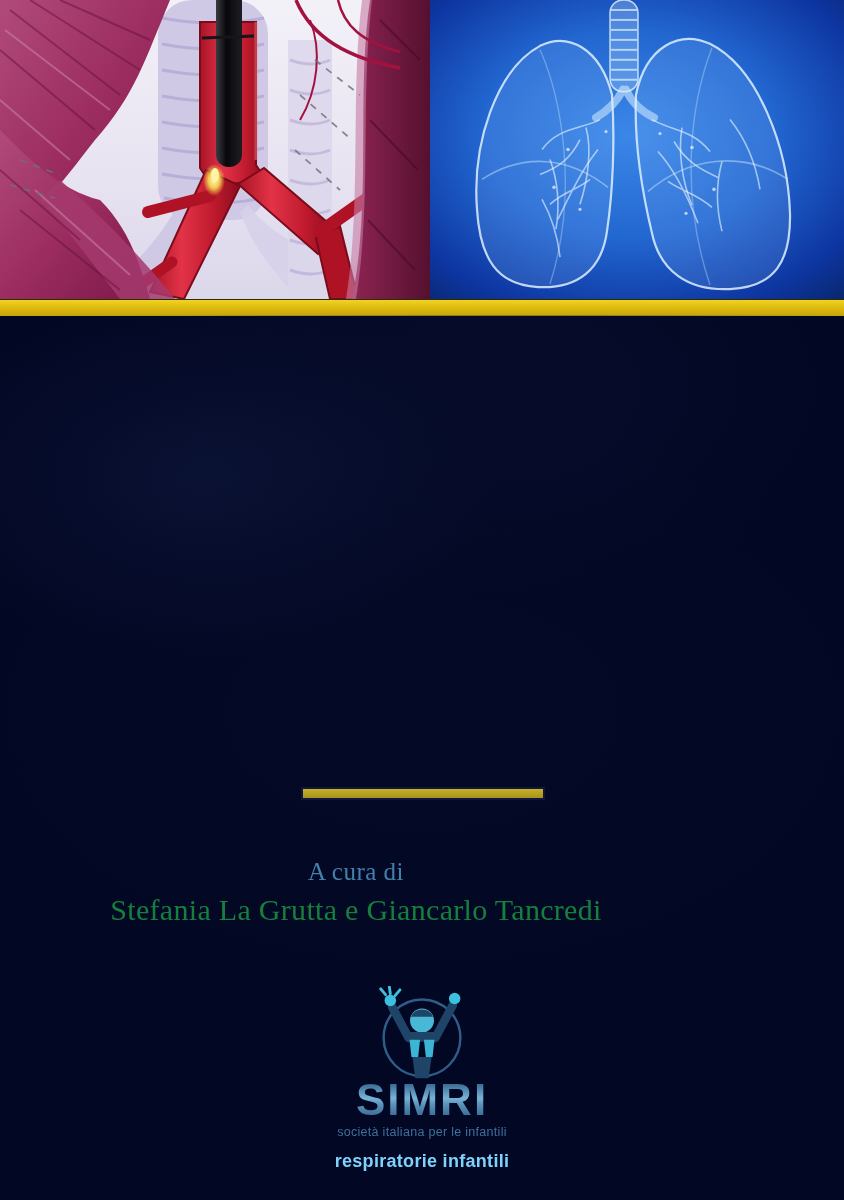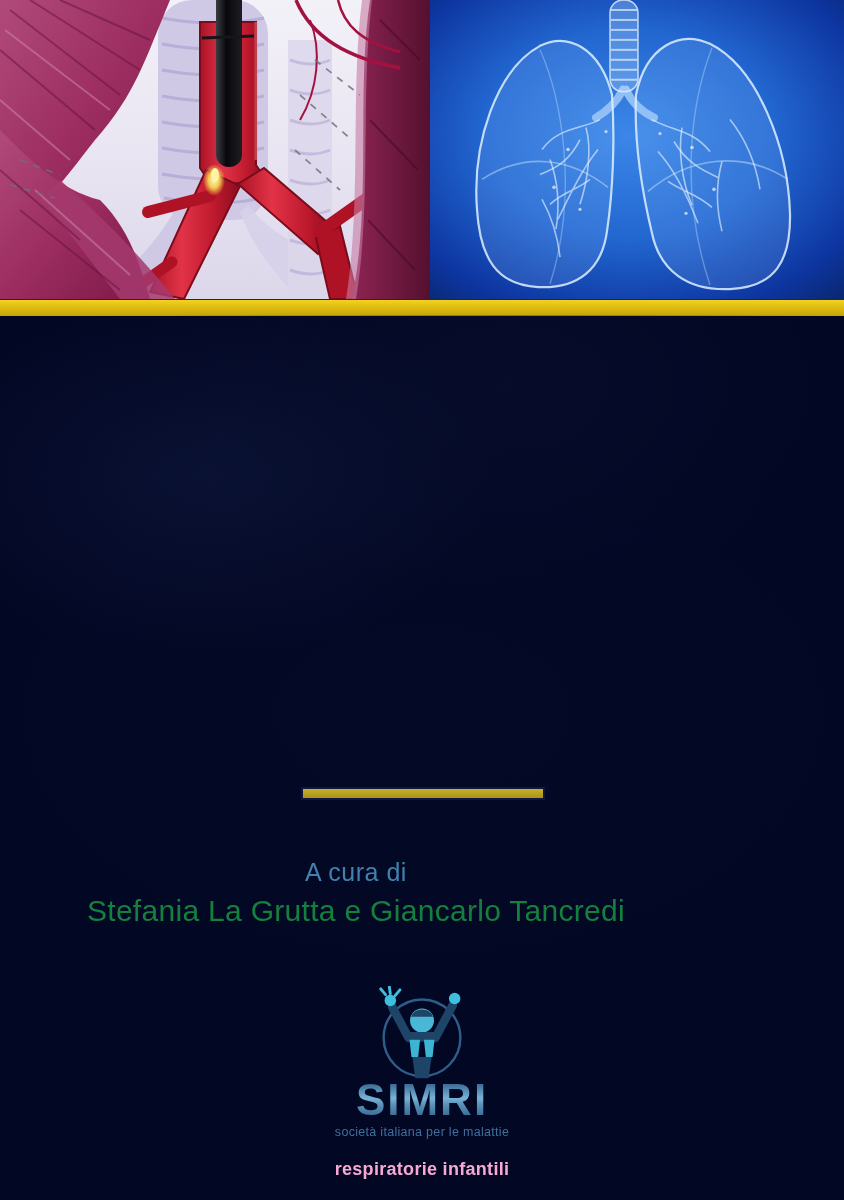--- a/index.html
+++ b/index.html
@@ -42,35 +42,35 @@
     filter:drop-shadow(0 2px 2px rgba(0,0,0,.55));
     white-space:nowrap;
   }
   
   .gold-rule{
     position:absolute;top:789px;left:303px;width:240px;height:9px;
     background:linear-gradient(180deg,#c7b128,#a8931a);
     box-shadow:0 0 0 2px rgba(20,28,70,.8);
   }
   
-  .byline{position:absolute;top:858px;left:0;width:712px;text-align:center;}
+  .byline{position:absolute;top:858px;left:0;width:712px;text-align:center;font-family:Liberation Serif, serif;}
   .byline-label{font-size:25px;color:#4181ac;letter-spacing:.5px;}
   .byline-names{font-size:30px;color:#15803d;margin-top:7px;letter-spacing:.3px;}
   
   .logo-block{position:absolute;top:986px;left:0;width:844px;text-align:center;line-height:1;}
   .logo-figure{width:124px;height:96px;margin:0 auto;display:block;}
   .simri-name{
     font-size:44px;font-weight:bold;letter-spacing:2px;margin-top:-4px;
     color:#4079a6;
     background:linear-gradient(180deg,#2c5a87 6%,#78b3d6 46%,#5b93ba 60%,#2c5a87 98%);
     -webkit-background-clip:text;background-clip:text;
     -webkit-text-fill-color:transparent;
   }
   .simri-sub1{font-size:12.5px;color:#3e719d;margin-top:4px;letter-spacing:.3px;}
-  .simri-sub2{font-size:18px;font-weight:600;color:#f9a8d4;margin-top:21px;letter-spacing:.3px;}
+  .simri-sub2{font-size:18px;font-weight:600;color:#7dd3fc;margin-top:13px;letter-spacing:.3px;}
 </style>
 </head>
 <body>
 
 <div class="cover">
 
   <div class="hero">
 
     <div class="hero-left">
       <svg viewBox="0 0 430 299" preserveAspectRatio="none">
@@ -292,17 +292,17 @@
       <circle cx="60" cy="36" r="12.5" fill="#49b8d6"></circle>
       <path d="M48.5,32 a12.5,12.5 0 0 1 23,0 Z" fill="#1e4468"></path>
 
       <path d="M45,48 L75,48 L72,58 L48,58 Z" fill="#1e4468"></path>
       <path d="M47,56 L58,56 L56,74 L49,74 Z" fill="#3cb4d4"></path>
       <path d="M62,56 L73,56 L71,74 L64,74 Z" fill="#3cb4d4"></path>
 
       <path d="M50,74 L70,74 L67,96 L60,96 L60,80 L60,96 L53,96 Z" fill="#1e4468"></path>
     </svg>
     <div class="simri-name">SIMRI</div>
-    <div class="simri-sub1">società italiana per le malattie</div>
+    <div class="simri-sub1">società italiana per le infantili</div>
     <div class="simri-sub2">respiratorie infantili</div>
   </div>
 
 </div>
 
 </body></html>

